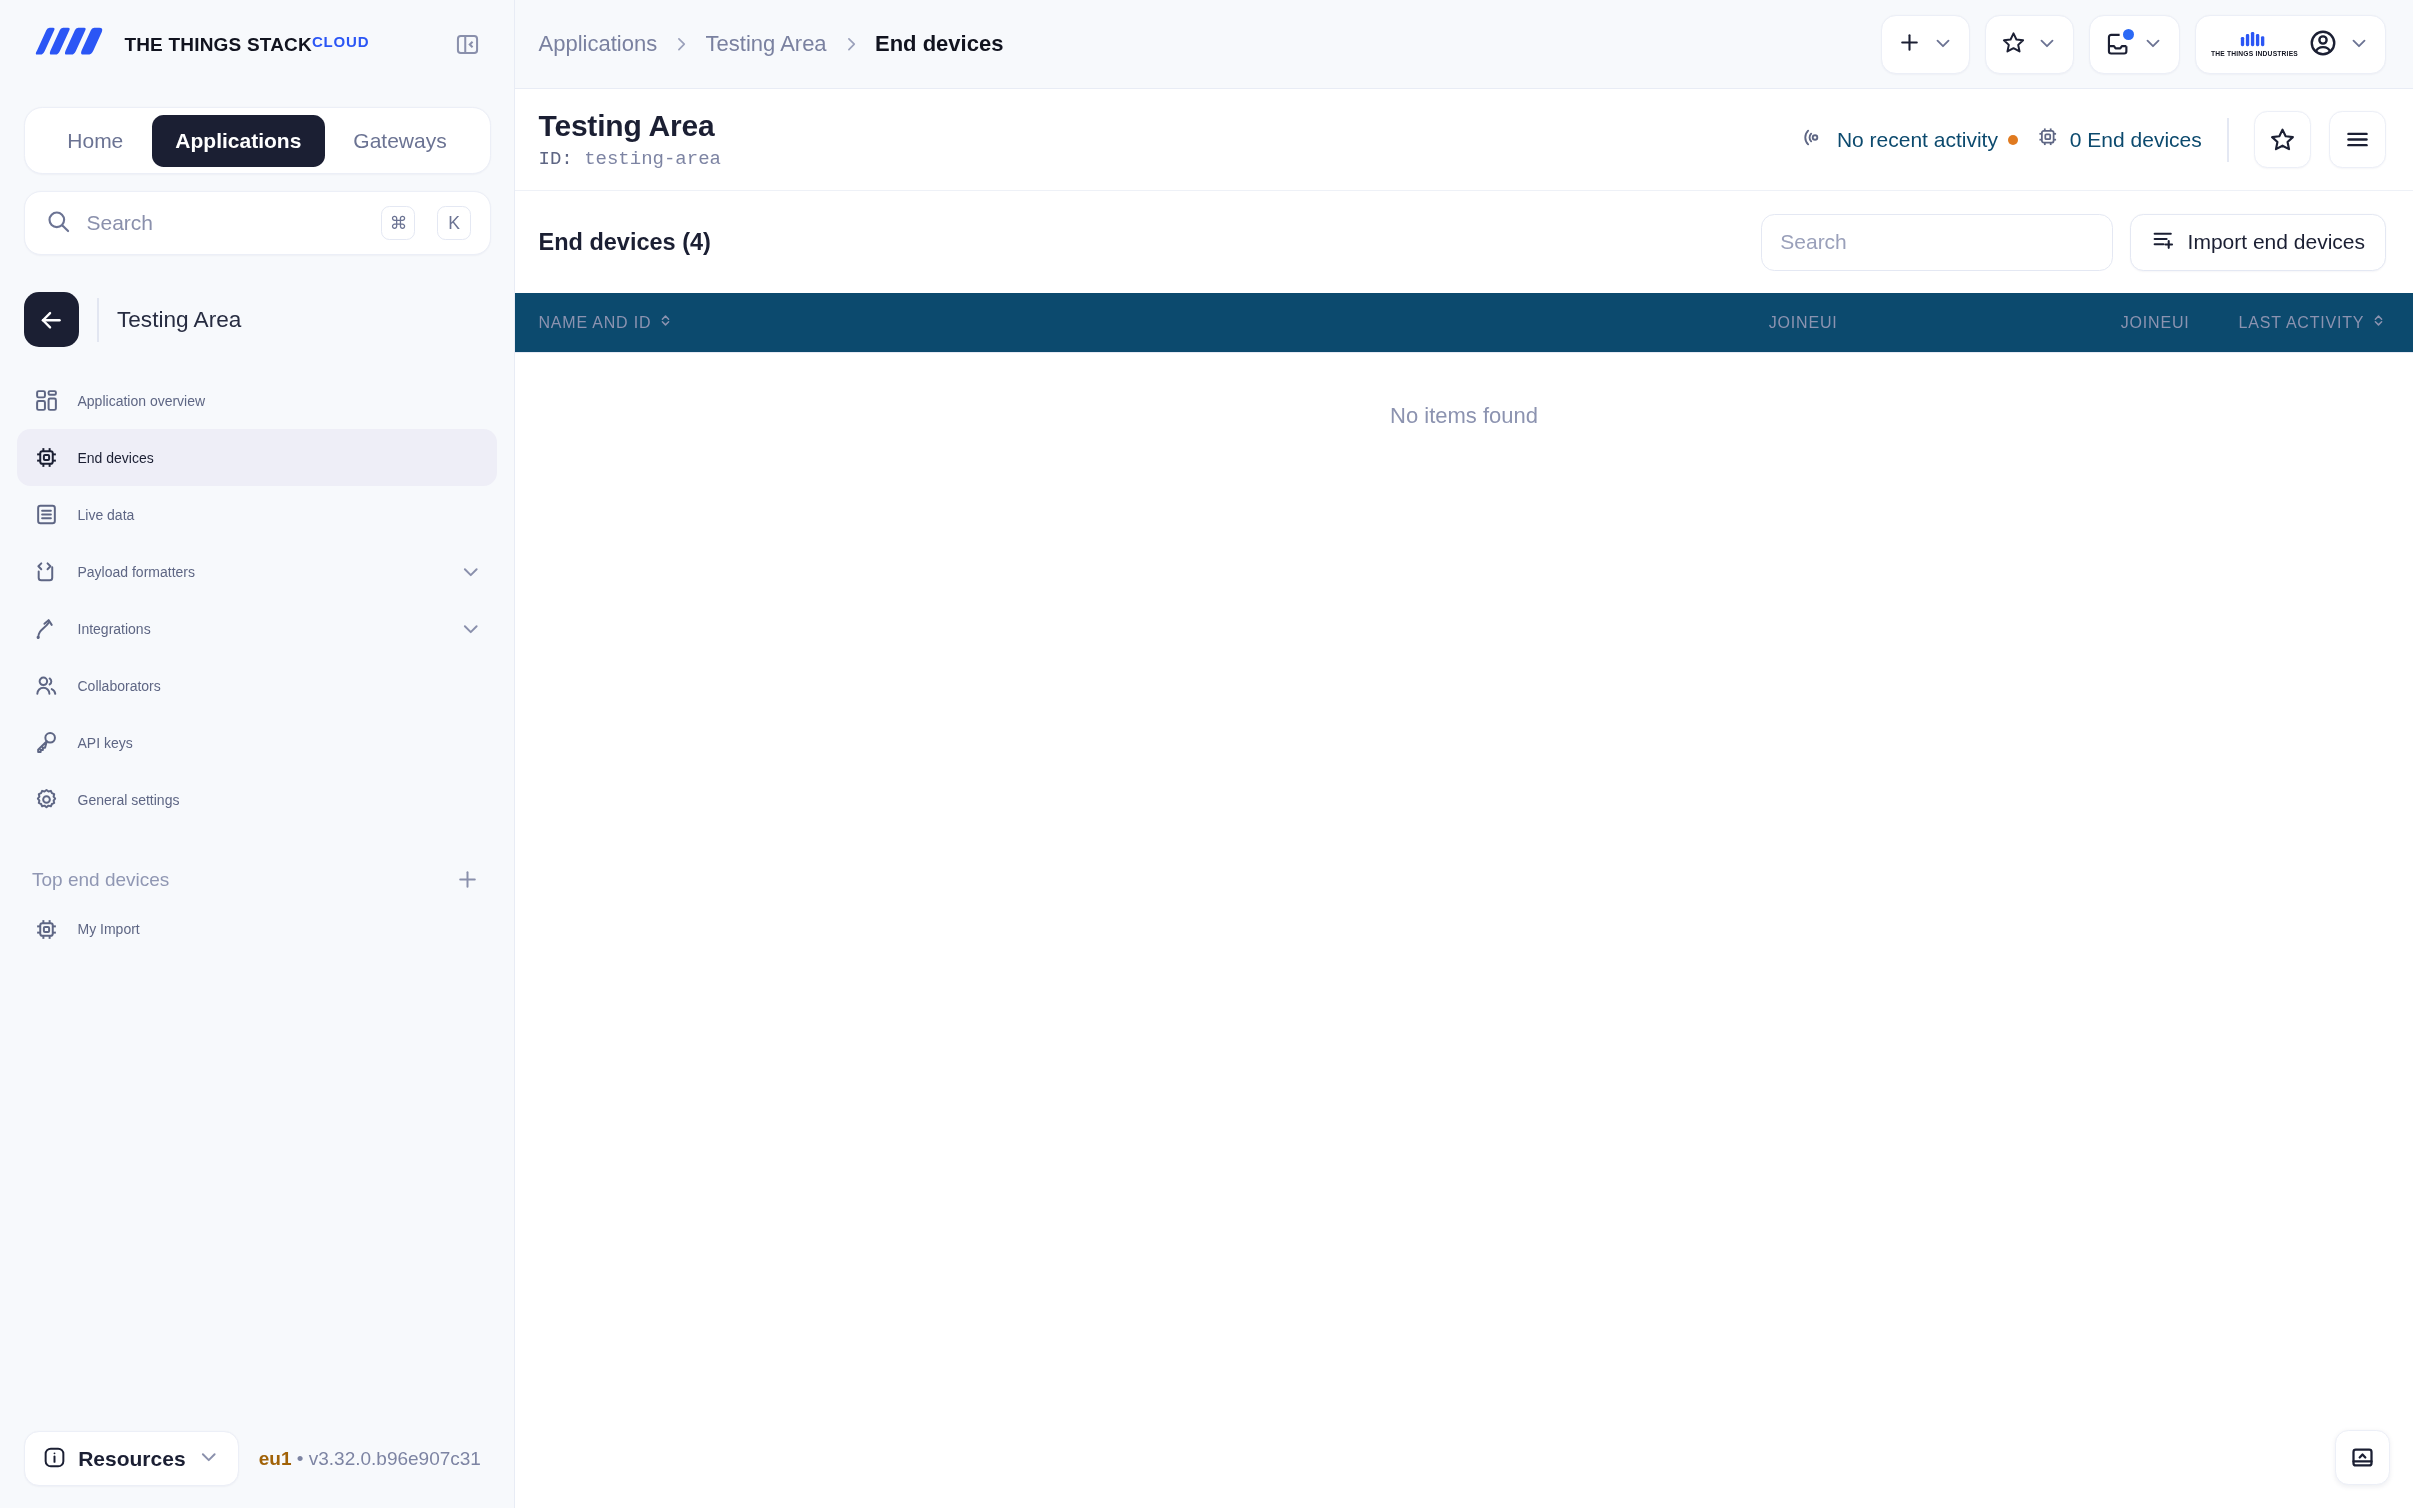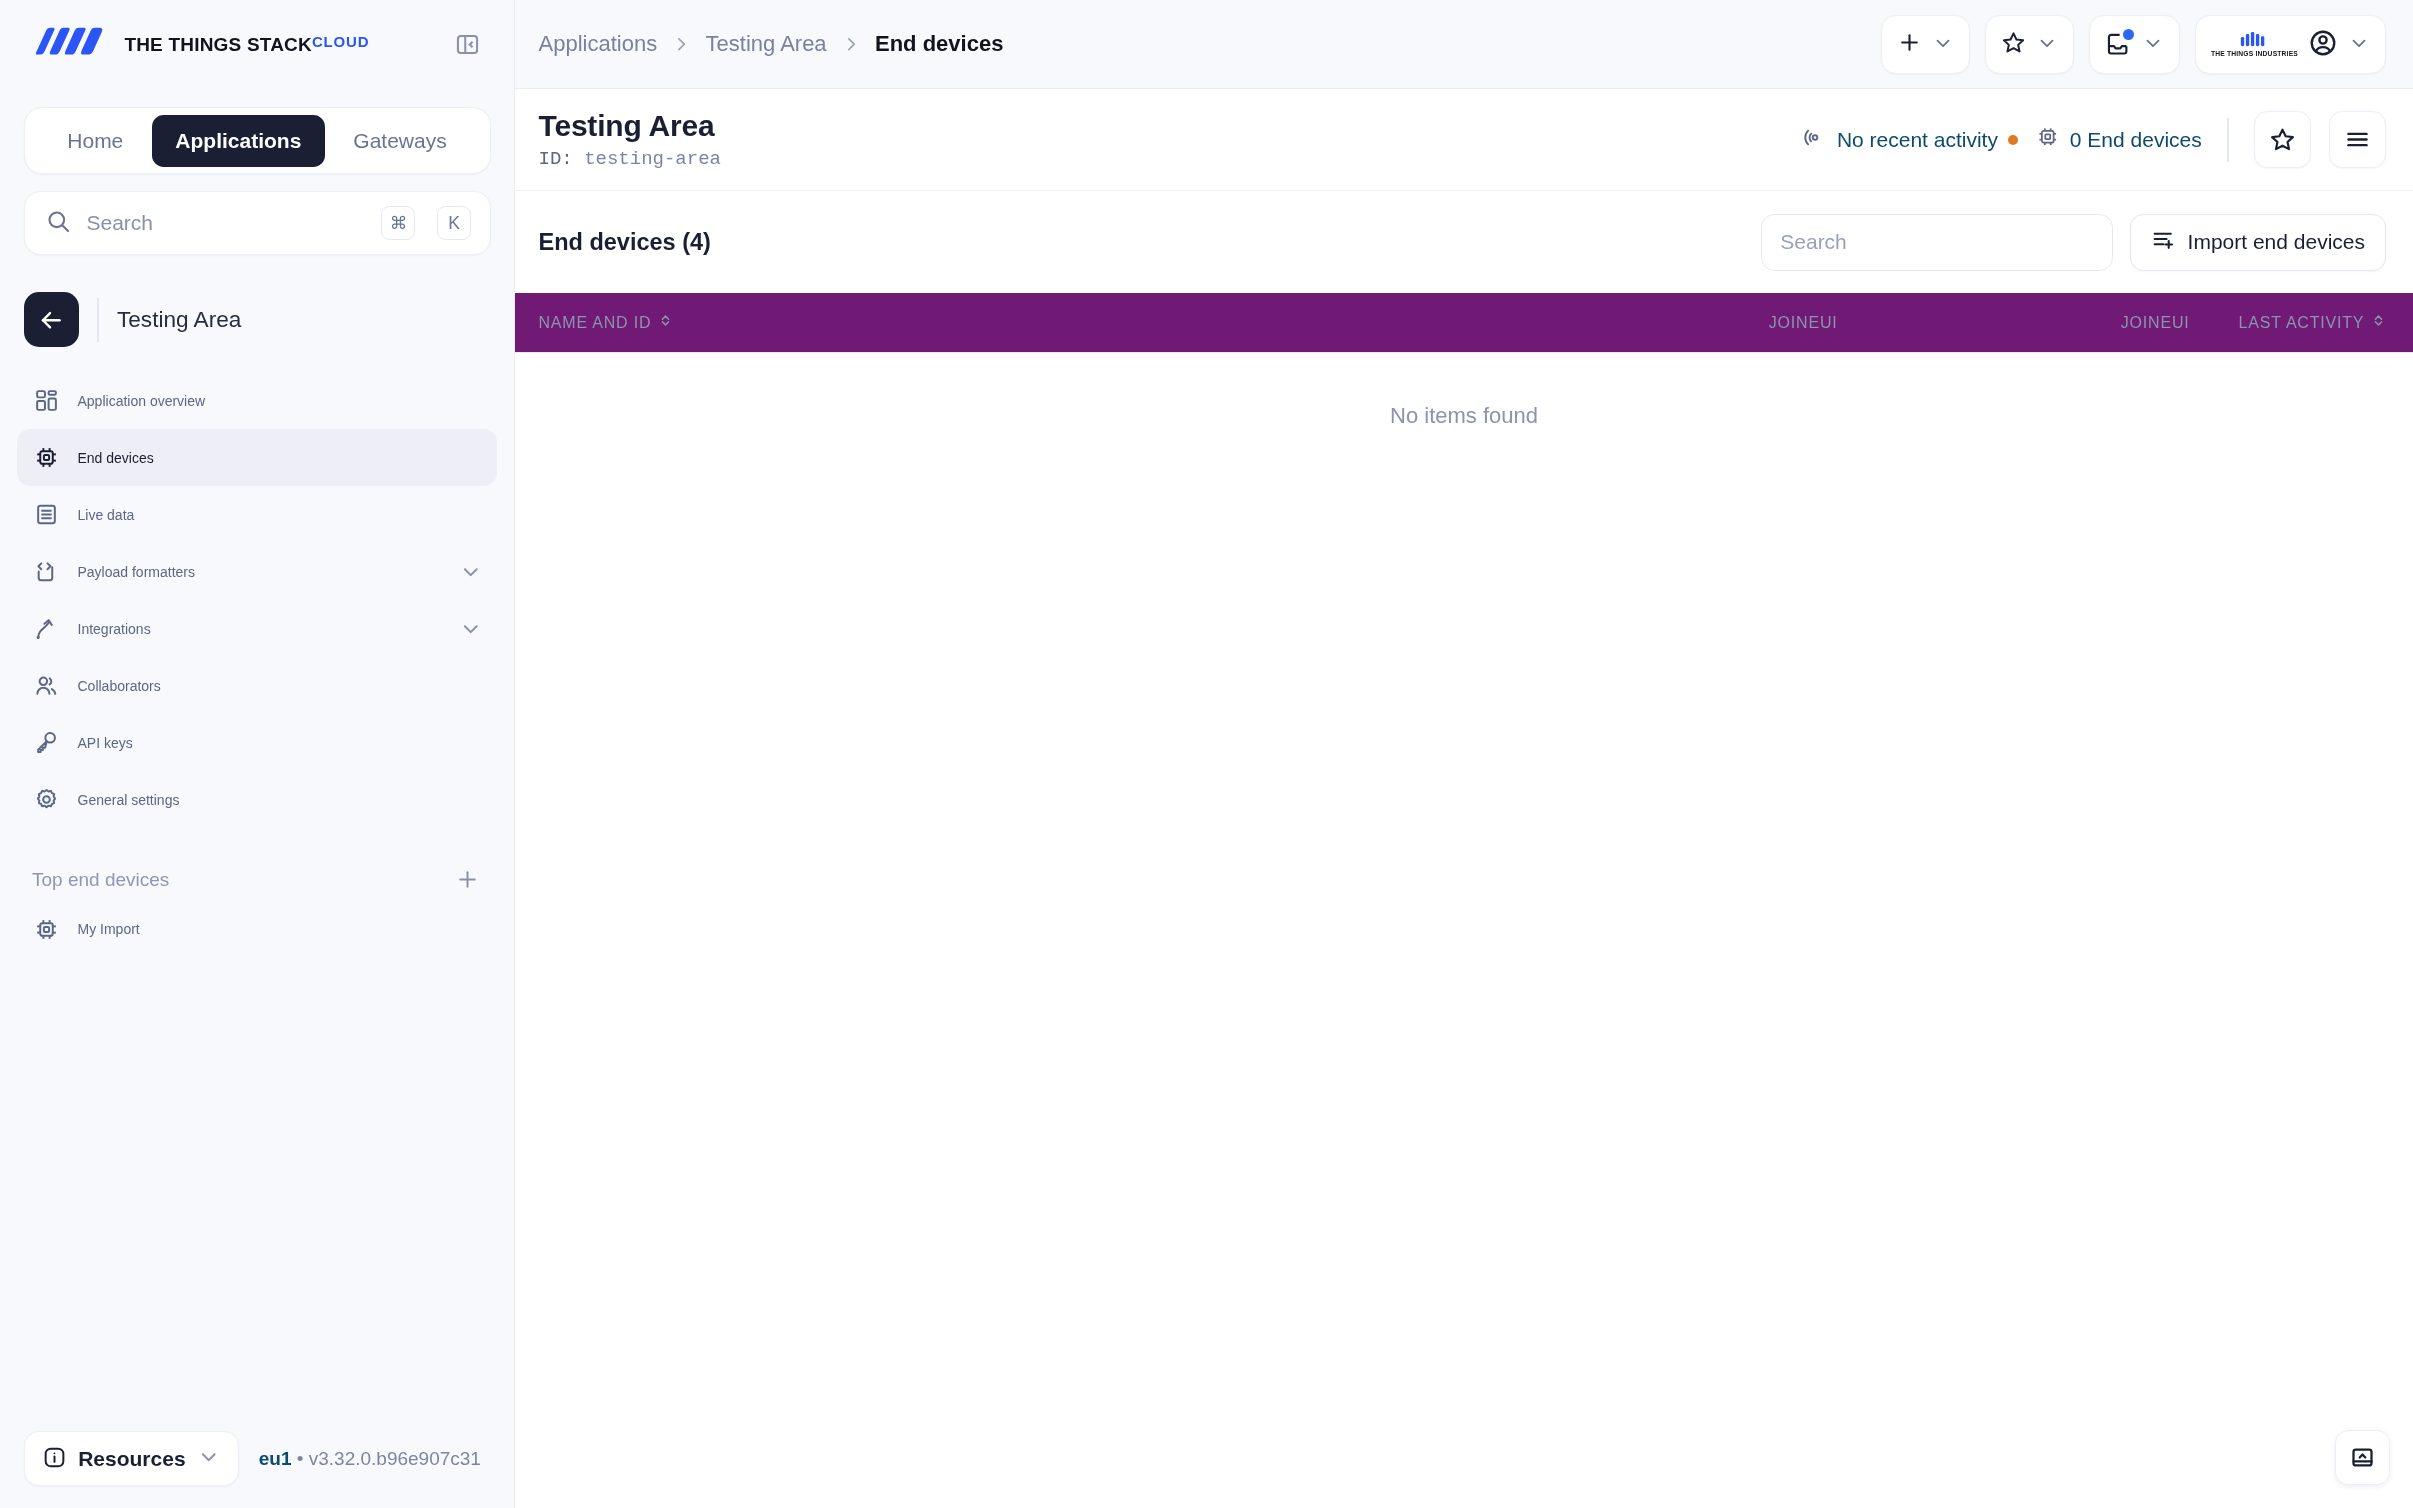--- a/index.html
+++ b/index.html
@@ -137,21 +137,21 @@
   }
   .res-btn {
     background: #ffffff; border: 1.7px solid #eceff7;
     border-radius: 15px; height: 55px;
     display: flex; align-items: center; gap: 11.7px;
     padding: 0 17px; cursor: pointer;
     box-shadow: 0 0.8px 1.7px rgba(20,30,70,0.04);
   }
   .res-label { font-size: 21px; font-weight: 700; color: #1b1f33; }
   .version { font-size: 19px; color: #7d84a3; white-space: nowrap; }
-  .version b { color: #0c4a6e; font-weight: 700; margin-top: 44px; }
+  .version b { color: #a16207; font-weight: 700; margin-top: 44px; }
 
   
   .main { flex: 1; display: flex; flex-direction: column; min-width: 0; background:#fff; }
   .topbar {
     height: 89px;
     background: #f7f9fc;
     border-bottom: 1.7px solid #e8ecf5;
     display: flex; align-items: center;
     padding: 0 27px 0 23.5px;
     gap: 13.4px;
@@ -224,21 +224,21 @@
     font-size: 21px; color: #ffffff; font-weight: 400;
     font-family: "Liberation Sans", sans-serif;
   }
 
   
   .table { width: 100%; }
   .thead {
     height: 60px; display: flex; align-items: center;
     border-bottom: 1.7px solid #e6e9f4;
     padding: 0 27px 0 23.5px;
-    background: #701a75;
+    background: #0c4a6e;
   }
   .th {
     font-size: 16px; letter-spacing: 0.8px; color: #8c93b0;
     font-weight: 400; display:flex; align-items:center; gap: 6.7px;
   }
   .th.c1 { flex: 0 0 947px; }
   .th.c2 { flex: 0 0 352px; justify-content:flex-end; }
   .th.c3 { flex: 0 0 352px; justify-content:flex-end; }
   .th.c4 { flex: 1; justify-content:flex-end; }
   .empty-row {

